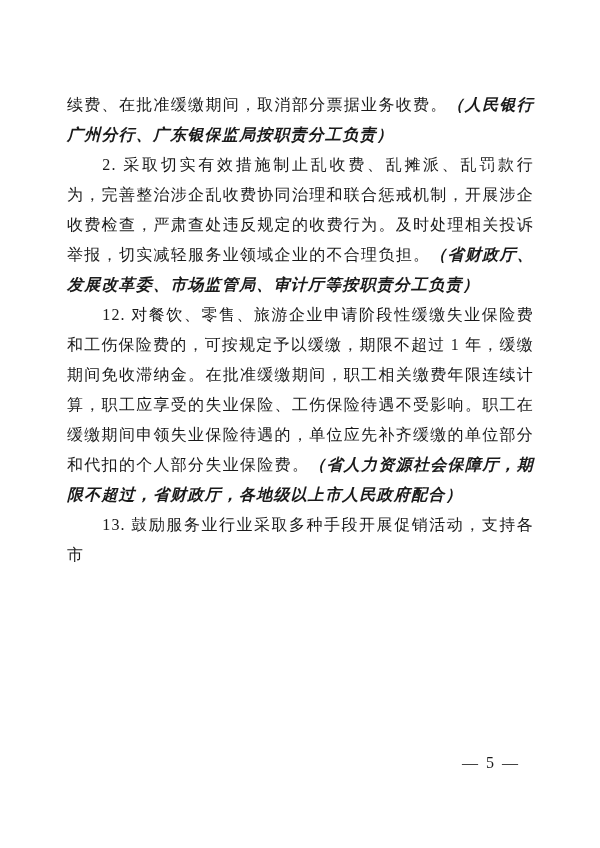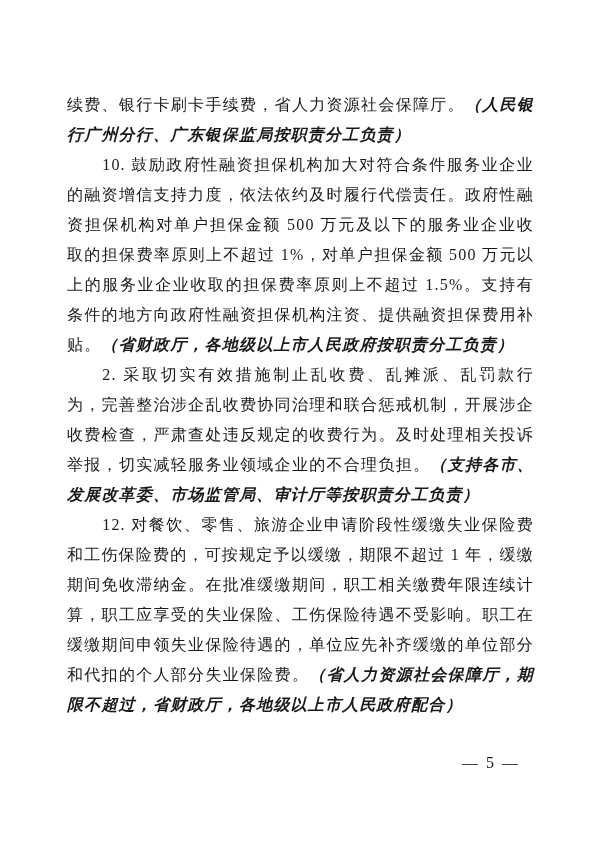--- a/index.html
+++ b/index.html
@@ -47,25 +47,25 @@
     letter-spacing: 2px;
     color: #1a1a1a;
   }
 </style>
 </head>
 <body>
 
 <div class="page">
   <div class="text-block">
 
-    <p class="para"><span>续费、银行卡刷卡手续费，省人力资源社会保障厅。</span><span class="emph">（人民银行广州分行、广东银保监局按职责分工负责）</span></p>
+    <p class="para"><span>续费、在批准缓缴期间，取消部分票据业务收费。</span><span class="emph">（人民银行广州分行、广东银保监局按职责分工负责）</span></p>
 
-    <p class="para indent"><span>10. 鼓励政府性融资担保机构加大对符合条件服务业企业的融资增信支持力度，依法依约及时履行代偿责任。政府性融资担保机构对单户担保金额 500 万元及以下的服务业企业收取的担保费率原则上不超过 1%，对单户担保金额 500 万元以上的服务业企业收取的担保费率原则上不超过 1.5%。支持有条件的地方向政府性融资担保机构注资、提供融资担保费用补贴。</span><span class="emph">（省财政厅，各地级以上市人民政府按职责分工负责）</span></p>
 
-    <p class="para indent"><span>2. 采取切实有效措施制止乱收费、乱摊派、乱罚款行为，完善整治涉企乱收费协同治理和联合惩戒机制，开展涉企收费检查，严肃查处违反规定的收费行为。及时处理相关投诉举报，切实减轻服务业领域企业的不合理负担。</span><span class="emph">（支持各市、发展改革委、市场监管局、审计厅等按职责分工负责）</span></p>
+    <p class="para indent"><span>2. 采取切实有效措施制止乱收费、乱摊派、乱罚款行为，完善整治涉企乱收费协同治理和联合惩戒机制，开展涉企收费检查，严肃查处违反规定的收费行为。及时处理相关投诉举报，切实减轻服务业领域企业的不合理负担。</span><span class="emph">（省财政厅、发展改革委、市场监管局、审计厅等按职责分工负责）</span></p>
 
     <p class="para indent"><span>12. 对餐饮、零售、旅游企业申请阶段性缓缴失业保险费和工伤保险费的，可按规定予以缓缴，期限不超过 1 年，缓缴期间免收滞纳金。在批准缓缴期间，职工相关缴费年限连续计算，职工应享受的失业保险、工伤保险待遇不受影响。职工在缓缴期间申领失业保险待遇的，单位应先补齐缓缴的单位部分和代扣的个人部分失业保险费。</span><span class="emph">（省人力资源社会保障厅，期限不超过，省财政厅，各地级以上市人民政府配合）</span></p>
 
+    <p class="para indent"><span>13. 鼓励服务业行业采取多种手段开展促销活动，支持各市</span><span class="emph"></span></p>
 
   </div>
 
   <div class="page-number">— 5 —</div>
 </div>
 
 </body></html>

